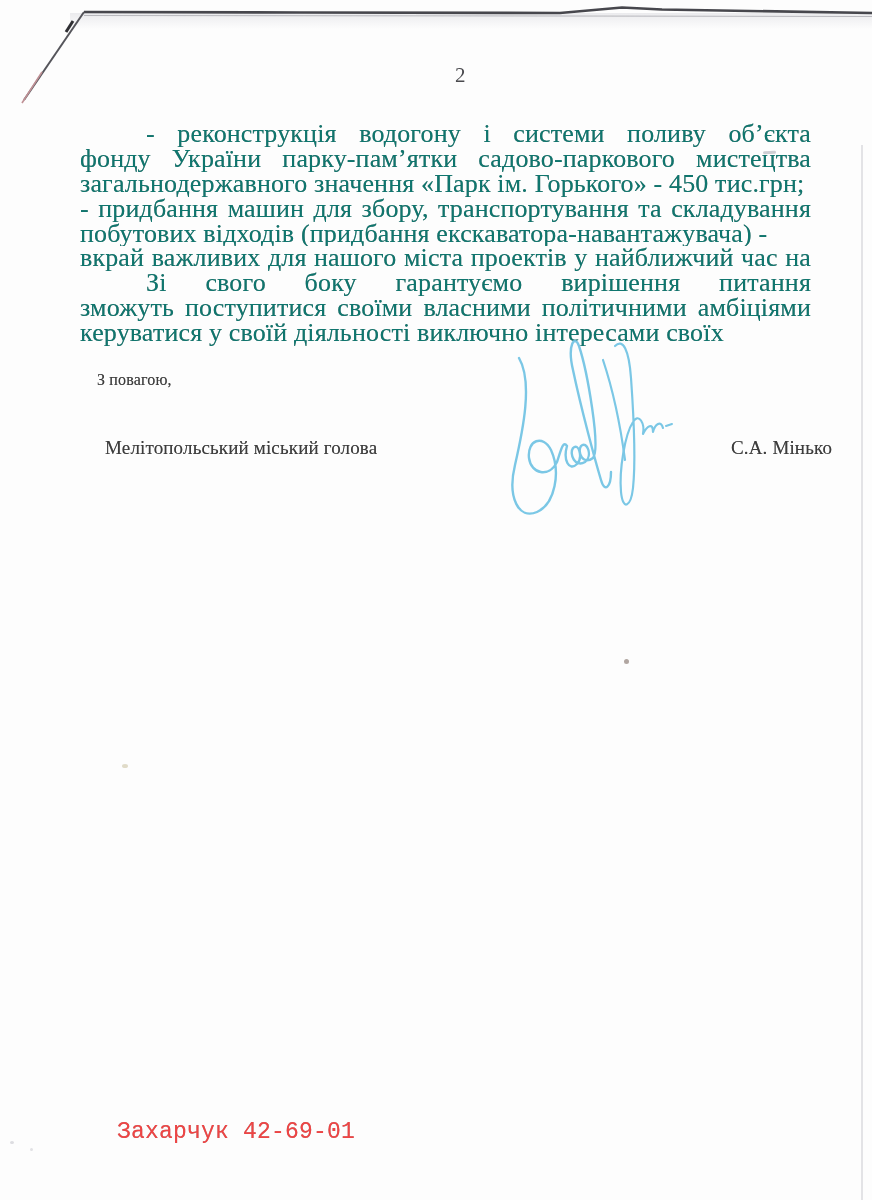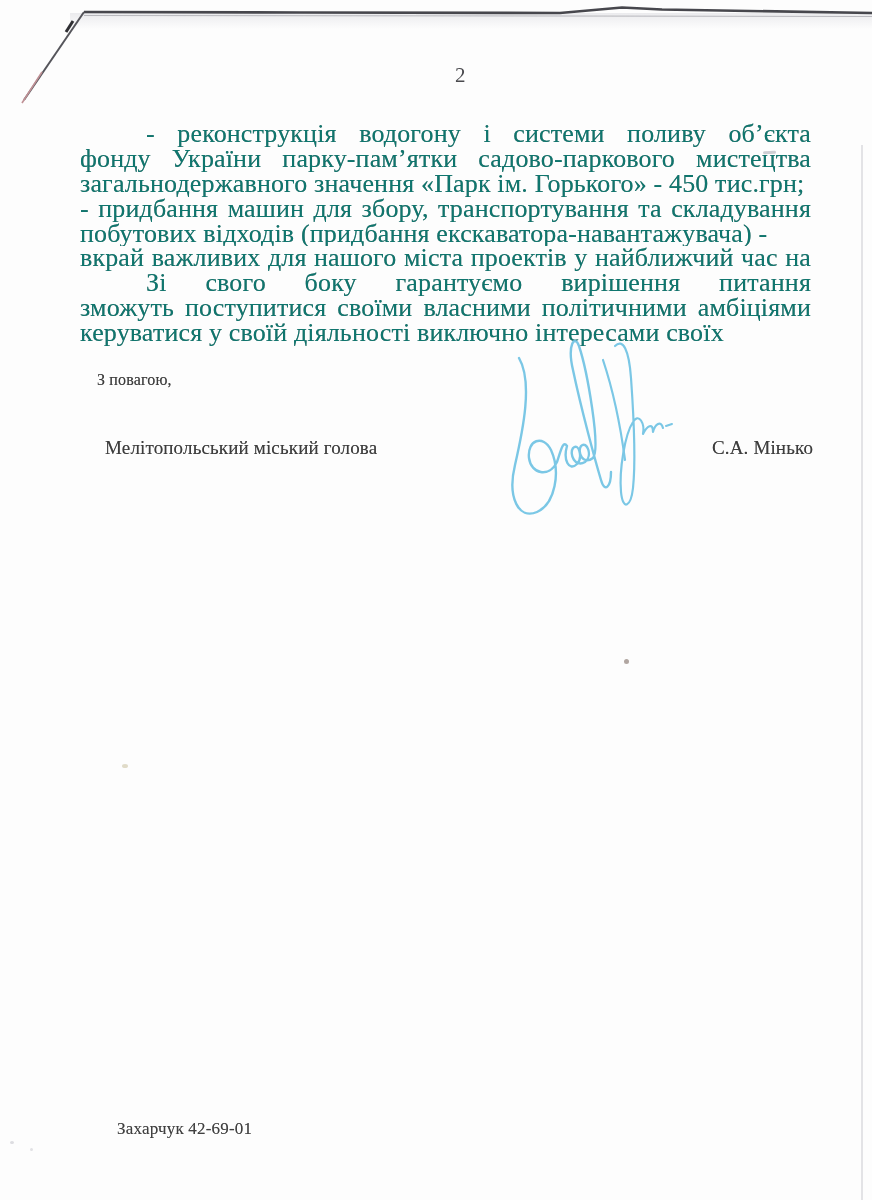--- a/index.html
+++ b/index.html
@@ -39,29 +39,30 @@
     position:absolute;left:97px;top:371px;
     font-size:16px;letter-spacing:.15px;
     text-shadow:0 0 .4px rgba(62,62,62,.55);
   }
   .sig-title{
     position:absolute;left:105px;top:437px;
     font-size:19px;letter-spacing:.15px;
     text-shadow:0 0 .4px rgba(62,62,62,.55);
   }
   .sig-name{
-    position:absolute;left:712px;top:437px;
+    position:absolute;left:731px;top:437px;
     font-size:19px;letter-spacing:.15px;
     text-shadow:0 0 .4px rgba(62,62,62,.55);
   }
   .signature-svg{position:absolute;left:503px;top:330px;}
   .footer-ref{
     position:absolute;left:117px;top:1119px;
-    font-size:17px;color:#404040;letter-spacing:.2px;
+    font-size:23px;color:#ef4444;letter-spacing:.2px;
     text-shadow:0 0 .4px rgba(75,75,75,.5);
+    font-family:Liberation Mono, monospace;
   }
   
   .right-edge-line{
     position:absolute;left:861px;top:145px;width:2px;height:1055px;
     background:#dadade;opacity:.75;
   }
   .dash-artifact{
     position:absolute;left:763px;top:151px;width:13px;height:3px;
     background:#c2c2c8;border-radius:2px;transform:rotate(-3deg);opacity:.8;
   }

